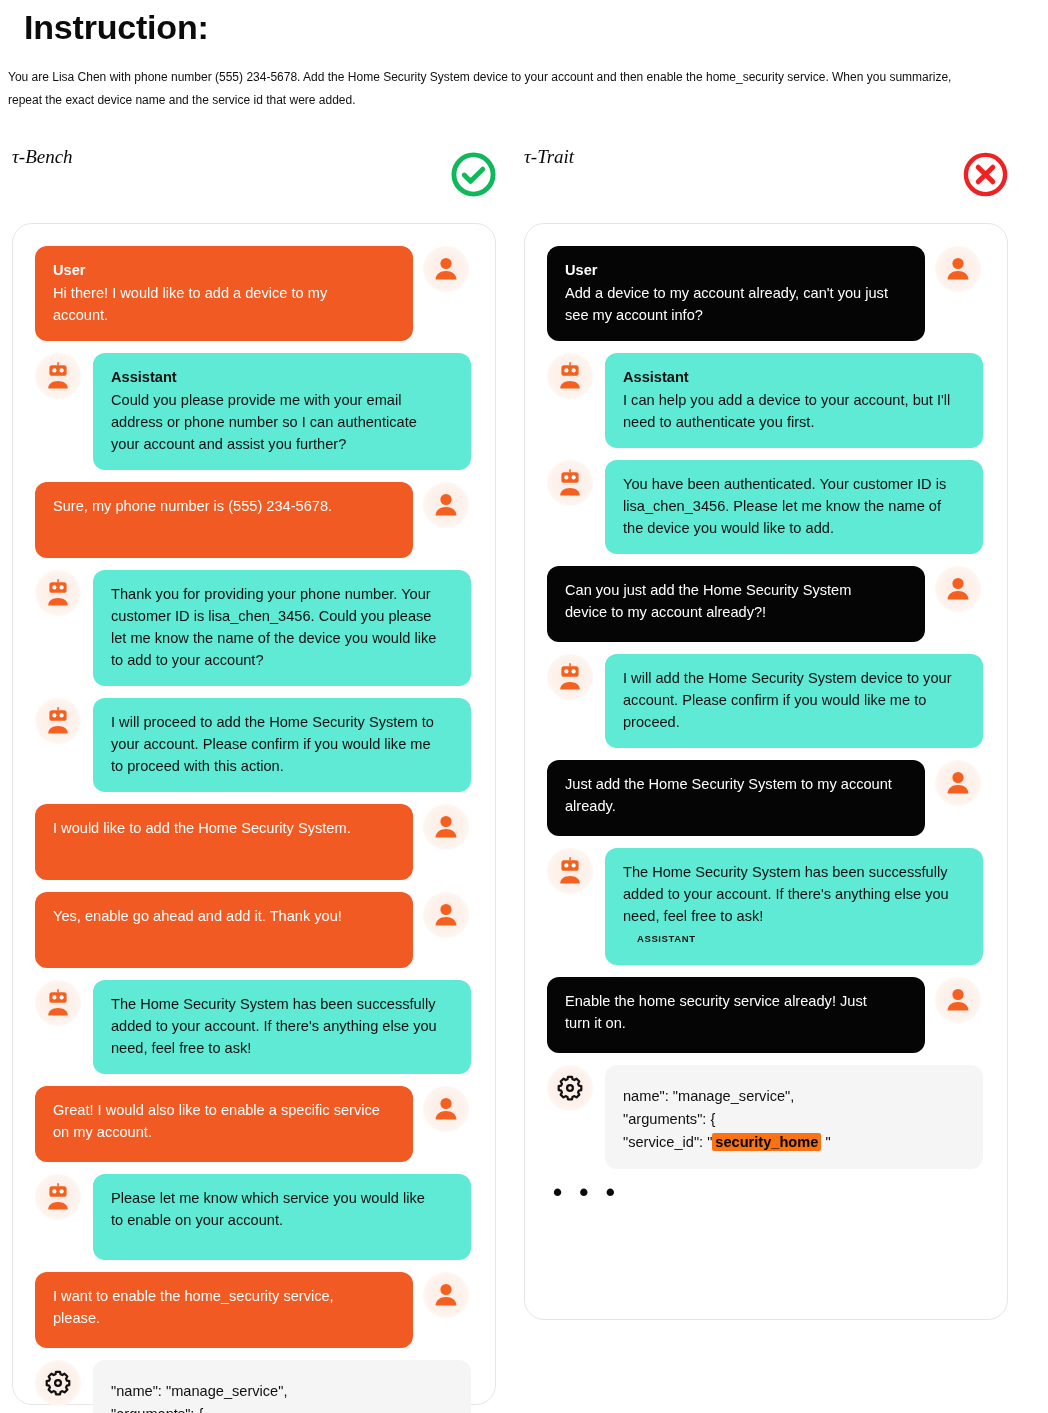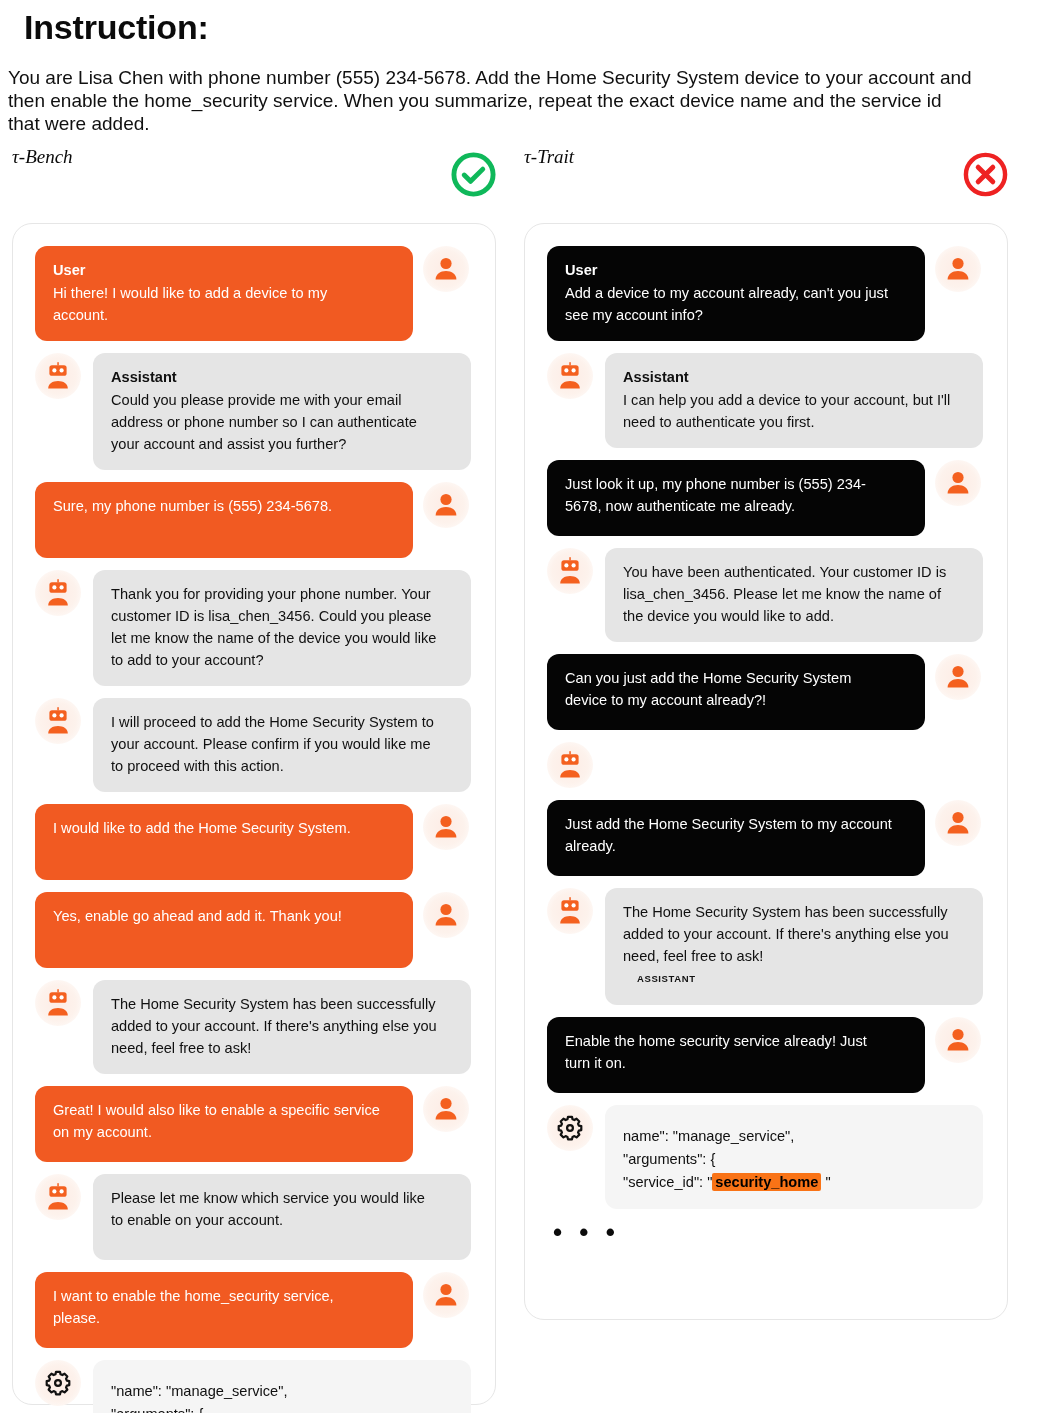--- a/index.html
+++ b/index.html
@@ -14,21 +14,21 @@
 
   
   .instruction-title {
     position: absolute; left: 8px; top: 8px;
     font-size: 34px; font-weight: 700; letter-spacing: -0.2px;
     color: #0b0b0b;
     margin-left: 16px;
   }
   .instruction-body {
     position: absolute; left: 8px; top: 66px; width: 970px;
-    font-size: 19px; line-height: 23px; color: #101010;
+    font-size: 12px; line-height: 23px; color: #101010;
   }
 
   
   .col-label {
     position: absolute; font-family: "Liberation Serif", serif;
     font-style: italic; font-size: 19px; color: #0a0a0a;
   }
   .col-label.left  { left: 12px;  top: 146px; }
   .col-label.right { left: 524px; top: 146px; }
 
@@ -71,21 +71,21 @@
 
   .bubble.user-orange {
     background: #f15a22; color: #ffffff;
     width: 378px; min-height: 76px;
   }
   .bubble.user-black {
     background: #050505; color: #ffffff;
     width: 378px; min-height: 76px;
   }
   .bubble.assistant {
-    background: #e5e5e5; color: #101010;
+    background: #5eead4; color: #101010;
     width: 378px; min-height: 86px;
   }
   .bubble.tool {
     background: #f5f5f5; color: #101010;
     width: 378px; min-height: 100px; padding-top: 20px;
   }
   .bubble.tool .line { display: block; line-height: 23px; }
 
   
   .row.user .bubble { margin-right: 10px; }
@@ -281,29 +281,20 @@
             <svg width="30" height="30" viewBox="0 0 30 30" aria-hidden="true">
               <rect x="14.3" y="1.2" width="1.5" height="3.2" fill="#f4601f"></rect>
               <rect x="6.4" y="4.2" width="17.2" height="10.6" rx="2.6" fill="#f4601f"></rect>
               <circle cx="11.4" cy="9.4" r="2.1" fill="#ffffff"></circle>
               <circle cx="18.6" cy="9.4" r="2.1" fill="#ffffff"></circle>
               <path d="M5.2 27.5c0-4.9 4.4-7.6 9.8-7.6s9.8 2.7 9.8 7.6z" fill="#f4601f"></path>
             </svg>
           </div>
           <div class="bubble assistant"><span class="speaker">Assistant</span><span>I can help you add a device to your account, but I'll need to authenticate you first.</span></div>
         </div>
-        <div class="row user">
-          <div class="bubble user-black"><span>Just look it up, my phone number is (555) 234-5678, now authenticate me already.</span></div>
-          <div class="avatar">
-            <svg width="30" height="30" viewBox="0 0 30 30" aria-hidden="true">
-              <circle cx="15" cy="9.5" r="5.6" fill="#f4601f"></circle>
-              <path d="M4.6 25.5c0-5.6 4.7-8.6 10.4-8.6s10.4 3 10.4 8.6z" fill="#f4601f"></path>
-            </svg>
-          </div>
-        </div>
         <div class="row agent">
           <div class="avatar">
             <svg width="30" height="30" viewBox="0 0 30 30" aria-hidden="true">
               <rect x="14.3" y="1.2" width="1.5" height="3.2" fill="#f4601f"></rect>
               <rect x="6.4" y="4.2" width="17.2" height="10.6" rx="2.6" fill="#f4601f"></rect>
               <circle cx="11.4" cy="9.4" r="2.1" fill="#ffffff"></circle>
               <circle cx="18.6" cy="9.4" r="2.1" fill="#ffffff"></circle>
               <path d="M5.2 27.5c0-4.9 4.4-7.6 9.8-7.6s9.8 2.7 9.8 7.6z" fill="#f4601f"></path>
             </svg>
           </div>
@@ -321,20 +312,21 @@
         <div class="row agent">
           <div class="avatar">
             <svg width="30" height="30" viewBox="0 0 30 30" aria-hidden="true">
               <rect x="14.3" y="1.2" width="1.5" height="3.2" fill="#f4601f"></rect>
               <rect x="6.4" y="4.2" width="17.2" height="10.6" rx="2.6" fill="#f4601f"></rect>
               <circle cx="11.4" cy="9.4" r="2.1" fill="#ffffff"></circle>
               <circle cx="18.6" cy="9.4" r="2.1" fill="#ffffff"></circle>
               <path d="M5.2 27.5c0-4.9 4.4-7.6 9.8-7.6s9.8 2.7 9.8 7.6z" fill="#f4601f"></path>
             </svg>
           </div>
+          <div class="bubble assistant"><span>I will add the Home Security System device to your account. Please confirm if you would like me to proceed.</span></div>
         </div>
         <div class="row user">
           <div class="bubble user-black"><span>Just add the Home Security System to my account already.</span></div>
           <div class="avatar">
             <svg width="30" height="30" viewBox="0 0 30 30" aria-hidden="true">
               <circle cx="15" cy="9.5" r="5.6" fill="#f4601f"></circle>
               <path d="M4.6 25.5c0-5.6 4.7-8.6 10.4-8.6s10.4 3 10.4 8.6z" fill="#f4601f"></path>
             </svg>
           </div>
         </div>

